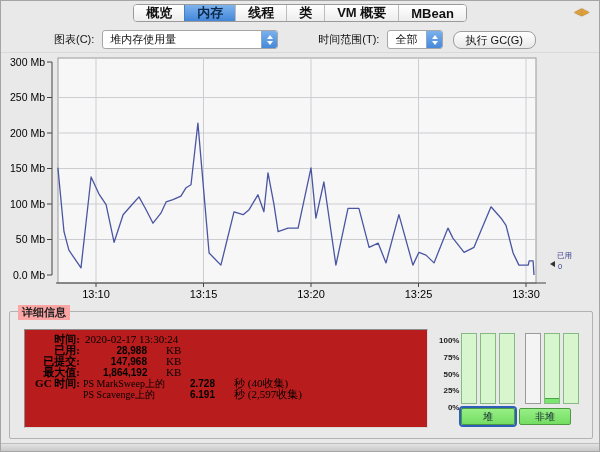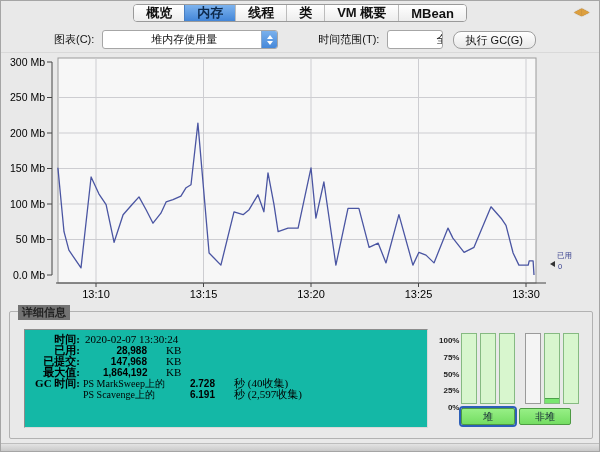--- a/index.html
+++ b/index.html
@@ -29,21 +29,21 @@
   .toolbar {
     position:absolute; top:26px; left:0; right:0; height:26px;
     display:flex; align-items:center; padding-left:33px; font-size:11px; color:#111;
     border-bottom:1px solid #d9d9d9;
   }
   .tb-label { margin-right:8px; white-space:nowrap;padding-left:20px; }
   .combo {
     height:19px; background:#fff; border:1px solid #a6a6a6; border-radius:3px;
     display:flex; align-items:center; justify-content:space-between; overflow:hidden;
   }
-  .combo .val { padding-left:7px; font-size:11px; color:#111; white-space:nowrap;margin-left:41px; }
+  .combo .val { padding-left:7px; font-size:11px; color:#111; white-space:nowrap; }
   .stepper {
     width:16px; height:19px; background:linear-gradient(#7db3ee,#4386d8);
     border-left:1px solid #8aa8cc; border-radius:0 2px 2px 0;
     display:flex; flex-direction:column; align-items:center; justify-content:center; gap:2px;
   }
   .arr-up { width:0; height:0; border-left:3px solid transparent; border-right:3px solid transparent; border-bottom:4px solid #fff; }
   .arr-dn { width:0; height:0; border-left:3px solid transparent; border-right:3px solid transparent; border-top:4px solid #fff; }
   .combo-chart { width:176px; margin-right:20px; }
   .combo-range { width:56px; }
   .gc-btn {
@@ -52,26 +52,26 @@
     font-size:11px; color:#111; font-family:inherit;
   }
   
   #chart-svg { position:absolute; left:0; top:54px; width:600px; height:250px; }
   
   .groupbox {
     position:absolute; left:8px; top:310px; width:584px; height:128px;
     border:1px solid #b2b2b2; border-radius:2px;
   }
   .groupbox-title {
-    position:absolute; top:-7px; left:8px; background:#737373; padding:0 4px;
+    position:absolute; top:-7px; left:8px; background:#fca5a5; padding:0 4px;
     font-size:11px; font-weight:bold; color:#222;
   }
   .details-box {
     position:absolute; left:14px; top:17px; width:404px; height:99px;
-    background:#14b8a6;
+    background:#b91c1c;
     border:1px solid; border-color:#8c8c8c #d9d9d9 #d9d9d9 #8c8c8c;
     padding-top:4px; overflow:hidden;
     font-family:"Liberation Serif","DejaVu Serif",serif; font-size:11px; color:#000;
   }
   .detail-row { display:flex; line-height:11px; }
   .detail-row .dl { display:inline-block; width:58px; text-align:right; font-weight:bold; padding-right:3px; white-space:nowrap; }
   .detail-row .dp { display:inline-block; width:88px; white-space:nowrap; font-size:10px; }
   .detail-row .dn { display:inline-block; text-align:right; white-space:nowrap; font-weight:bold; font-family:"Liberation Sans",sans-serif; font-size:10px; }
   .detail-row .dn.plain { width:44px;margin-left:20px; }
   .detail-row .dn.gc { width:44px; }
@@ -190,21 +190,21 @@
         <path d="M549,209 l5,-3 v6 z" fill="#333"></path>
         <text x="557" y="214" font-size="7.5" fill="#39418f" font-family="&quot;Liberation Sans&quot;,sans-serif">0</text>
       </g>
     </svg>
 
   <div class="groupbox">
     <span class="groupbox-title">详细信息</span>
     <div class="details-box" id="details-box">
         <div class="detail-row">
           <span class="dl">时间:</span>
-          <span class="du" style="padding-left: 2px;">2020-02-07 13:30:24</span>
+          <span class="du" style="padding-left: 2px;">2020-02-17 13:30:24</span>
         </div>
         <div class="detail-row">
           <span class="dl">已用:</span>
           <span class="dn plain">28,988</span>
           <span class="du">KB</span>
         </div>
         <div class="detail-row">
           <span class="dl">已提交:</span>
           <span class="dn plain">147,968</span>
           <span class="du">KB</span>

